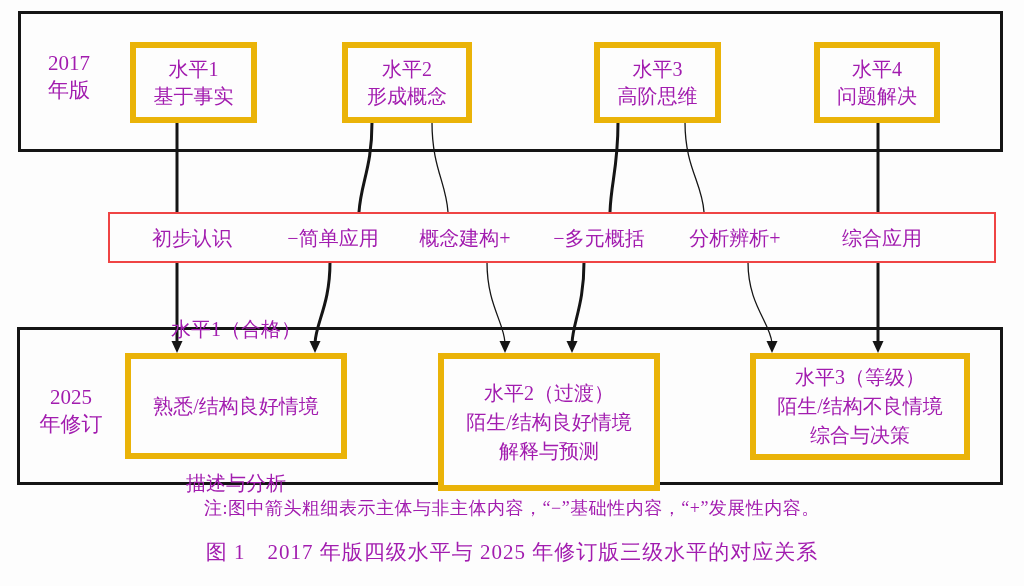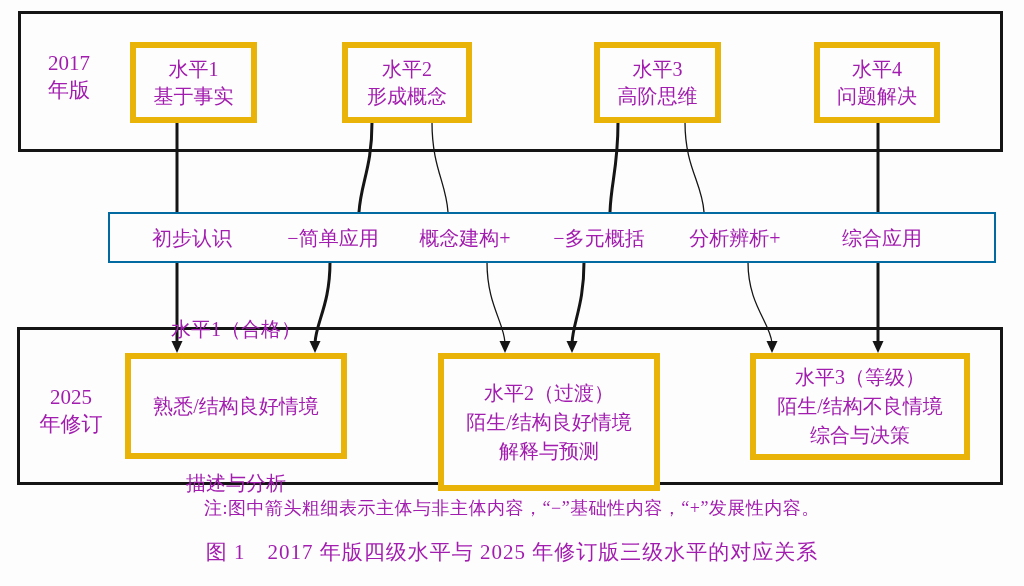--- a/index.html
+++ b/index.html
@@ -17,21 +17,21 @@
   .inner-box{
     border:6px solid #eab308;background:#fdfdfd;
     display:flex;flex-direction:column;align-items:center;justify-content:center;
     text-align:center;font-size:20px;line-height:27px;
   }
   .inner-box.bottom{line-height:29px;}
   .year-label{
     text-align:center;font-size:21px;line-height:27px;
     display:flex;flex-direction:column;align-items:center;justify-content:center;
   }
-  .strip{border:2px solid #0369a1;background:#fdfdfd;}
+  .strip{border:2px solid #ef4444;background:#fdfdfd;}
   .strip-label{
     position:absolute;top:50%;transform:translate(-50%,-50%);
     font-size:20px;white-space:nowrap;
   }
   .note{
     left:0;right:0;top:496px;text-align:center;
     font-size:18px;line-height:24px;letter-spacing:0.5px;
   }
   .caption{
     left:0;right:0;top:538px;text-align:center;

